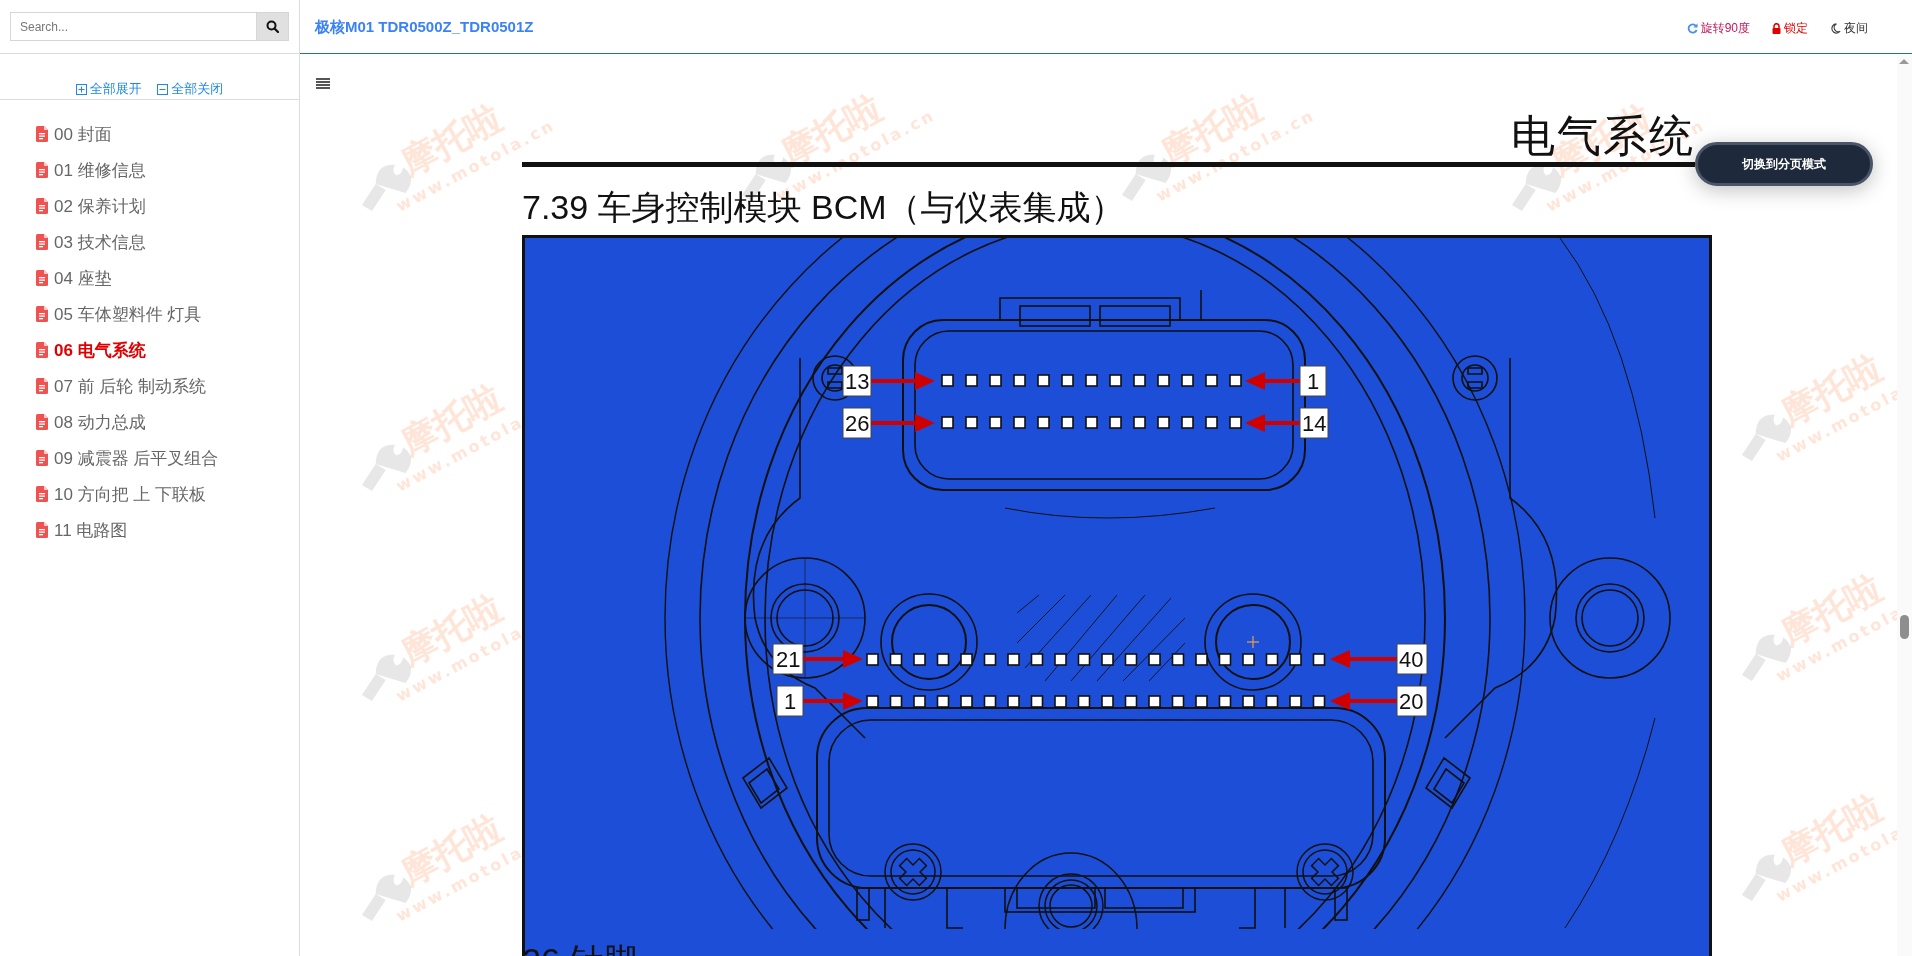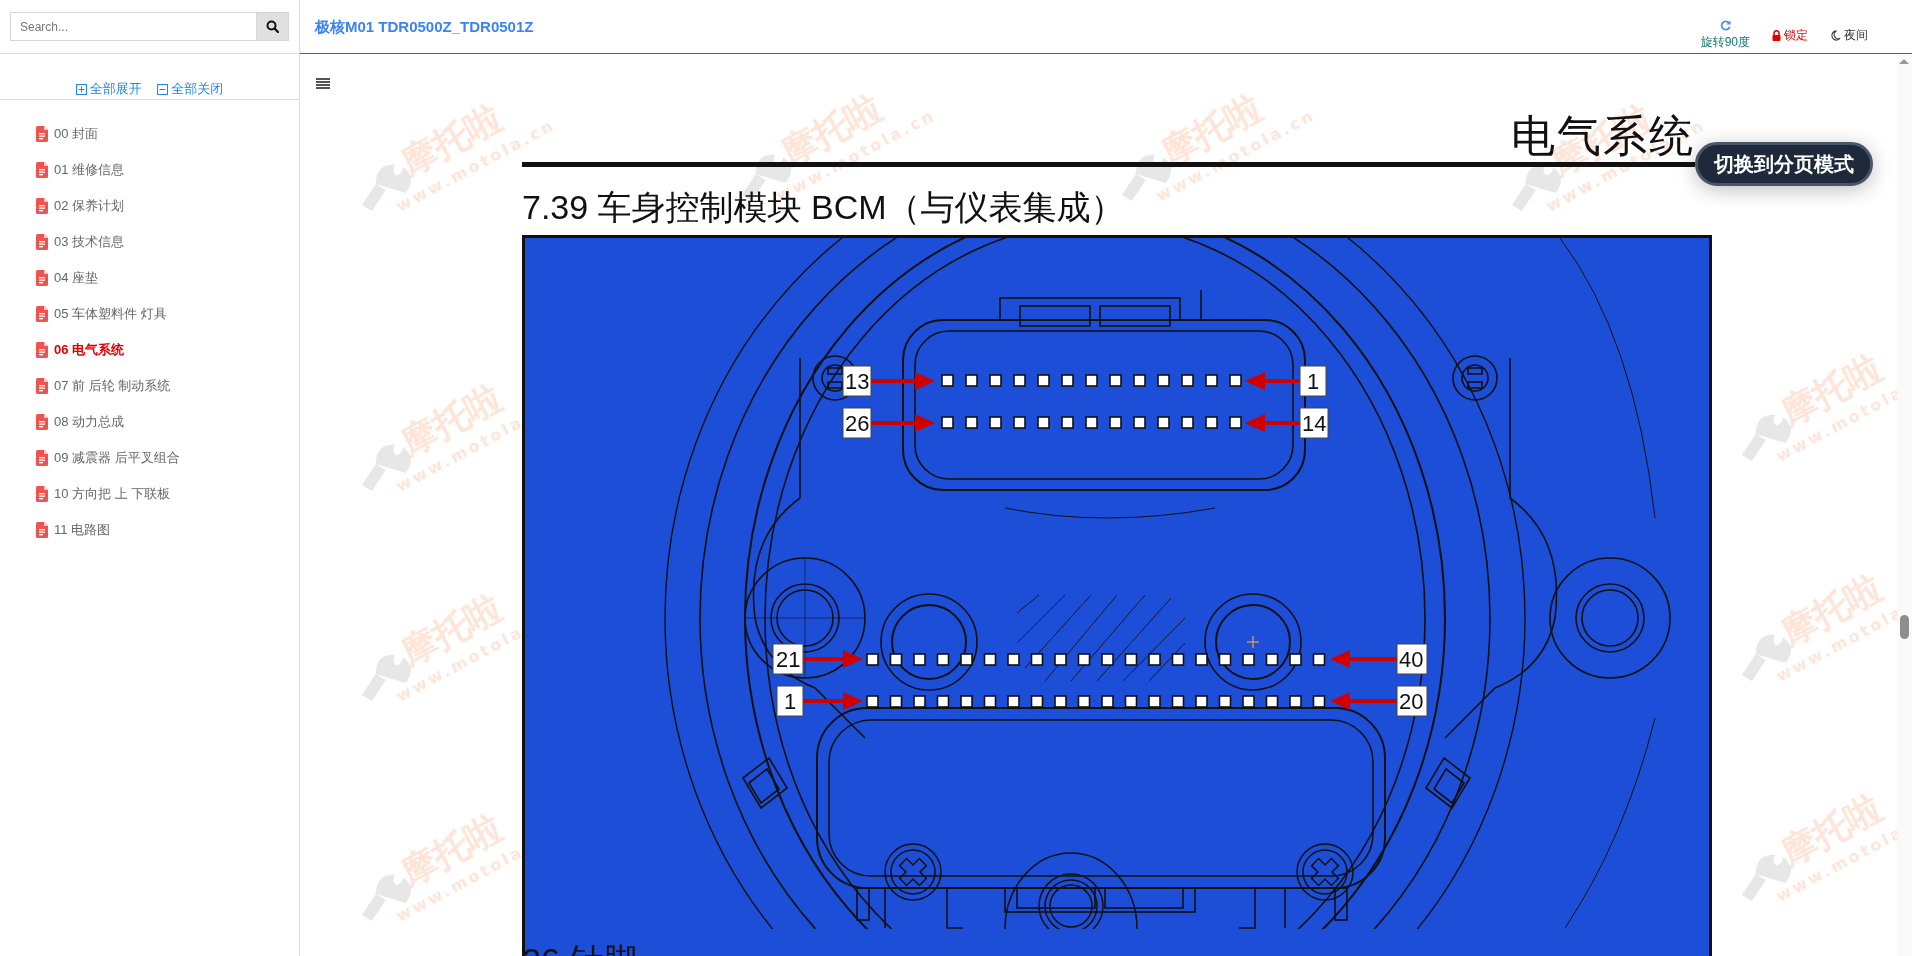--- a/index.html
+++ b/index.html
@@ -11,47 +11,47 @@
   .search-wrap { position: absolute; left: 10px; top: 12px; width: 279px; height: 29px; display: flex; }
   .search-input { flex: 1; height: 29px; border: 1px solid #d6d6d6; border-right: none; padding: 0 9px; font-size: 12px; color: #555; font-family: "Liberation Sans", sans-serif; outline: none; }
   .search-input::placeholder { color: #777; }
   .search-btn { width: 33px; height: 29px; background: #e0e0e0; border: 1px solid #d6d6d6; display: flex; align-items: center; justify-content: center; cursor: pointer; }
   .sb-divider { position: absolute; left: 0; top: 53px; width: 299px; height: 1px; background: #dcdcdc; }
   .expand-row { position: absolute; left: 0; top: 68px; width: 299px; text-align: center; font-size: 13px; color: #1e88e5; }
   .expand-row span.link { cursor: pointer; margin: 12px 6px; display: inline-flex; align-items: center; gap: 3px; }
   .expand-row svg { vertical-align: middle; }
   .sb-divider2 { position: absolute; left: 0; top: 99px; width: 299px; height: 1px; background: #dcdcdc; }
   .toc { position: absolute; left: 36px; top: 116px; list-style: none; }
-  .toc li { height: 36px; display: flex; align-items: center; font-size: 13px; color: #666; cursor: pointer; }
+  .toc li { height: 36px; display: flex; align-items: center; font-size: 17px; color: #666; cursor: pointer; }
   .toc li.active { color: #e00000; font-weight: bold; }
   .toc .doc-icon { width: 12px; height: 16px; margin-right: 6px; flex-shrink: 0; }
 
   
   .header { position: absolute; left: 300px; top: 0; width: 1612px; height: 54px; border-bottom: 1px solid #1e6fb8; background: #fff; }
   .doc-title { position: absolute; left: 15px; top: 18px; font-size: 15px; font-weight: bold; color: #3b82f6; }
   .hdr-actions { position: absolute; right: 44px; top: 20px; display: flex; gap: 22px; font-size: 12px; }
   .hdr-actions .act { display: inline-flex; align-items: center; gap: 3px; cursor: pointer; }
-  .act-rotate { color: #0f766e; flex-direction: column; }
+  .act-rotate { color: #be185d; }
   .act-lock { color: #e00000; }
   .act-night { color: #333; }
 
   
   .content { position: absolute; left: 300px; top: 55px; width: 1597px; height: 901px; overflow: hidden; background: #fff; }
   .menu-btn { position: absolute; left: 16px; top: 23px; width: 14px; height: 11px; cursor: pointer; }
   .menu-btn i { display: block; height: 2px; background: #555; margin-bottom: 1px; }
 
   .page { position: absolute; left: 0; top: 0; width: 1597px; height: 901px; }
   .watermark-layer { position: absolute; left: 0; top: 0; width: 1597px; height: 901px; pointer-events: none; }
   .section-title { position: absolute; right: 202px; top: 52px; font-family: "DejaVu Serif", "Liberation Serif", serif; font-size: 44px; color: #111; letter-spacing: 2px; }
   .rule { position: absolute; left: 222px; top: 107px; width: 1173px; height: 5px; background: #111; }
   .fig-heading { position: absolute; left: 222px; top: 130px; font-size: 34px; font-weight: normal; color: #111; }
   .figure { position: absolute; left: 222px; top: 180px; width: 1190px; height: 826px; border: 3px solid #111; background: #1d4ed8; overflow: hidden; }
   .caption { position: absolute; left: 222px; top: 883px; font-size: 34px; color: #111; }
 
-  .mode-btn { position: absolute; left: 1395px; top: 87px; width: 178px; height: 44px; border-radius: 22px; background: #1e2a3c; border: 3px solid #4a5568; color: #fff; font-size: 20px; font-weight: bold; display: flex; align-items: center; justify-content: center; box-shadow: 0 4px 20px rgba(0,0,0,0.25); cursor: pointer; }
+  .mode-btn { position: absolute; left: 1395px; top: 87px; width: 178px; height: 44px; border-radius: 22px; background: #1e2a3c; border: 3px solid #4a5568; color: #fff; font-size: 12px; font-weight: bold; display: flex; align-items: center; justify-content: center; box-shadow: 0 4px 20px rgba(0,0,0,0.25); cursor: pointer; }
 
   
   .scrollbar { position: absolute; right: 0; top: 55px; width: 15px; height: 901px; background: #fafafa; }
   .scroll-up { position: absolute; left: 2px; top: 4px; width: 0; height: 0; border-left: 5px solid transparent; border-right: 5px solid transparent; border-bottom: 5px solid #999; }
   .scroll-thumb { position: absolute; left: 3px; top: 560px; width: 9px; height: 24px; border-radius: 5px; background: #8e8e8e; cursor: pointer; }
 </style>
 </head>
 <body>
 
 <div class="app">

